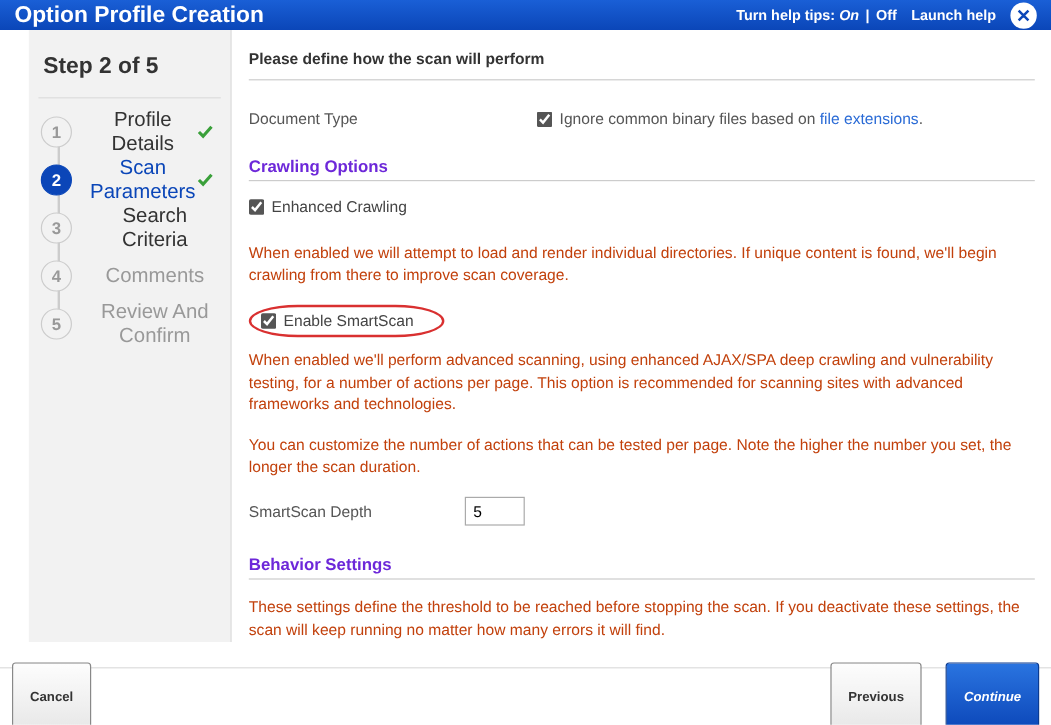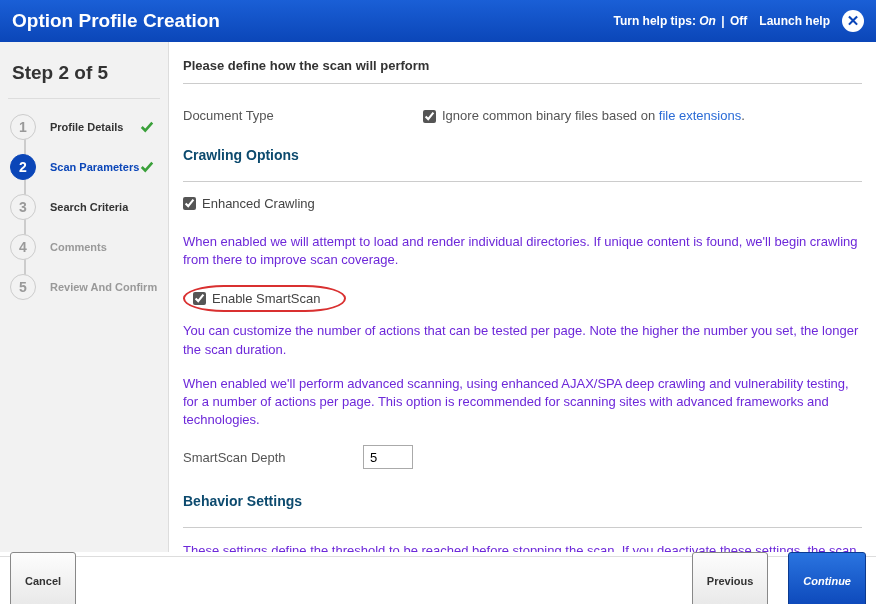--- a/index.html
+++ b/index.html
@@ -9,21 +9,21 @@
     color: #333;
     background: #fff;
     width: 876px;
     height: 604px;
     overflow: hidden;
     position: relative;
   }
   .header {
     background: linear-gradient(to bottom, #1a5fd6, #0b46b8);
     color: #fff;
-    height: 42px;
+    height: 25px;
     padding: 0 12px;
     display: flex;
     align-items: center;
     justify-content: space-between;
   }
   .header-title {
     font-size: 19px;
     font-weight: bold;
   }
   .header-right {
@@ -51,20 +51,21 @@
   }
   .body {
     display: flex;
     height: 510px;
   }
   .sidebar {
     width: 169px;
     background: #f2f2f2;
     border-right: 1px solid #ddd;
     padding: 14px 8px 14px 8px;
+    margin-left: 24px;
   }
   .step-heading {
     font-size: 19px;
     font-weight: bold;
     color: #333;
     padding: 6px 4px 14px 4px;
     border-bottom: 1px solid #ddd;
     margin-bottom: 8px;
   }
   .step-list {
@@ -104,24 +105,25 @@
   .step-item.current .step-num {
     
   }
   .step-item.current .step-num {
     background: #0b46b8;
     border-color: #0b46b8;
     color: #fff;
   }
   .step-label {
     margin-left: 14px;
-    font-size: 11px;
-    font-weight: bold;
+    font-size: 17px;
+    font-weight: normal;
     color: #999;
     flex: 1;
+    text-align: center;
   }
   .step-item.done .step-label { color: #333; }
   .step-item.current .step-label { color: #0b46b8; }
   .check-icon {
     width: 14px; height: 14px;
     margin-right: 6px;
   }
   .main {
     flex: 1;
     padding: 16px 14px 0 14px;
@@ -147,34 +149,34 @@
   .row-control {
     display: flex;
     align-items: flex-end;
     gap: 6px;
     color: #555;
   }
   .link { color: #2a6bd6; cursor: pointer; }
   .section-heading {
     font-size: 14px;
     font-weight: bold;
-    color: #0c4a6e;
+    color: #6d28d9;
     border-bottom: 1px solid #ccc;
-    padding-bottom: 18px;
+    padding-bottom: 4px;
     margin-bottom: 14px;
   }
   .chk-row {
     display: flex;
     align-items: center;
     gap: 6px;
     margin-bottom: 22px;
     color: #444;
   }
   .desc {
-    color: #6d28d9;
+    color: #c2410c;
     line-height: 1.4;
     margin-bottom: 16px;
   }
   .highlight-oval {
     display: inline-flex;
     align-items: center;
     gap: 6px;
     border: 2px solid #d93030;
     border-radius: 50%/100%;
     padding: 4px 24px 4px 8px;
@@ -302,22 +304,22 @@
     </div>
     <div class="desc">When enabled we will attempt to load and render individual directories. If unique content is found, we'll begin crawling from there to improve scan coverage.</div>
 
     <div style="margin-bottom:10px;">
       <span class="highlight-oval">
         <input type="checkbox" checked="" style="">
         <span style="color:#444;">Enable SmartScan</span>
       </span>
     </div>
 
+    <div class="desc">When enabled we'll perform advanced scanning, using enhanced AJAX/SPA deep crawling and vulnerability testing, for a number of actions per page. This option is recommended for scanning sites with advanced frameworks and technologies.</div>
     <div class="desc">You can customize the number of actions that can be tested per page. Note the higher the number you set, the longer the scan duration.</div>
-    <div class="desc">When enabled we'll perform advanced scanning, using enhanced AJAX/SPA deep crawling and vulnerability testing, for a number of actions per page. This option is recommended for scanning sites with advanced frameworks and technologies.</div>
 
     <div class="depth-row">
       <div style="width:180px;color:#555;">SmartScan Depth</div>
       <input class="depth-input" type="text" value="5" style="">
     </div>
 
     <div class="section-heading">Behavior Settings</div>
     <div class="desc">These settings define the threshold to be reached before stopping the scan. If you deactivate these settings, the scan will keep running no matter how many errors it will find.</div>
   </div>
 </div>

